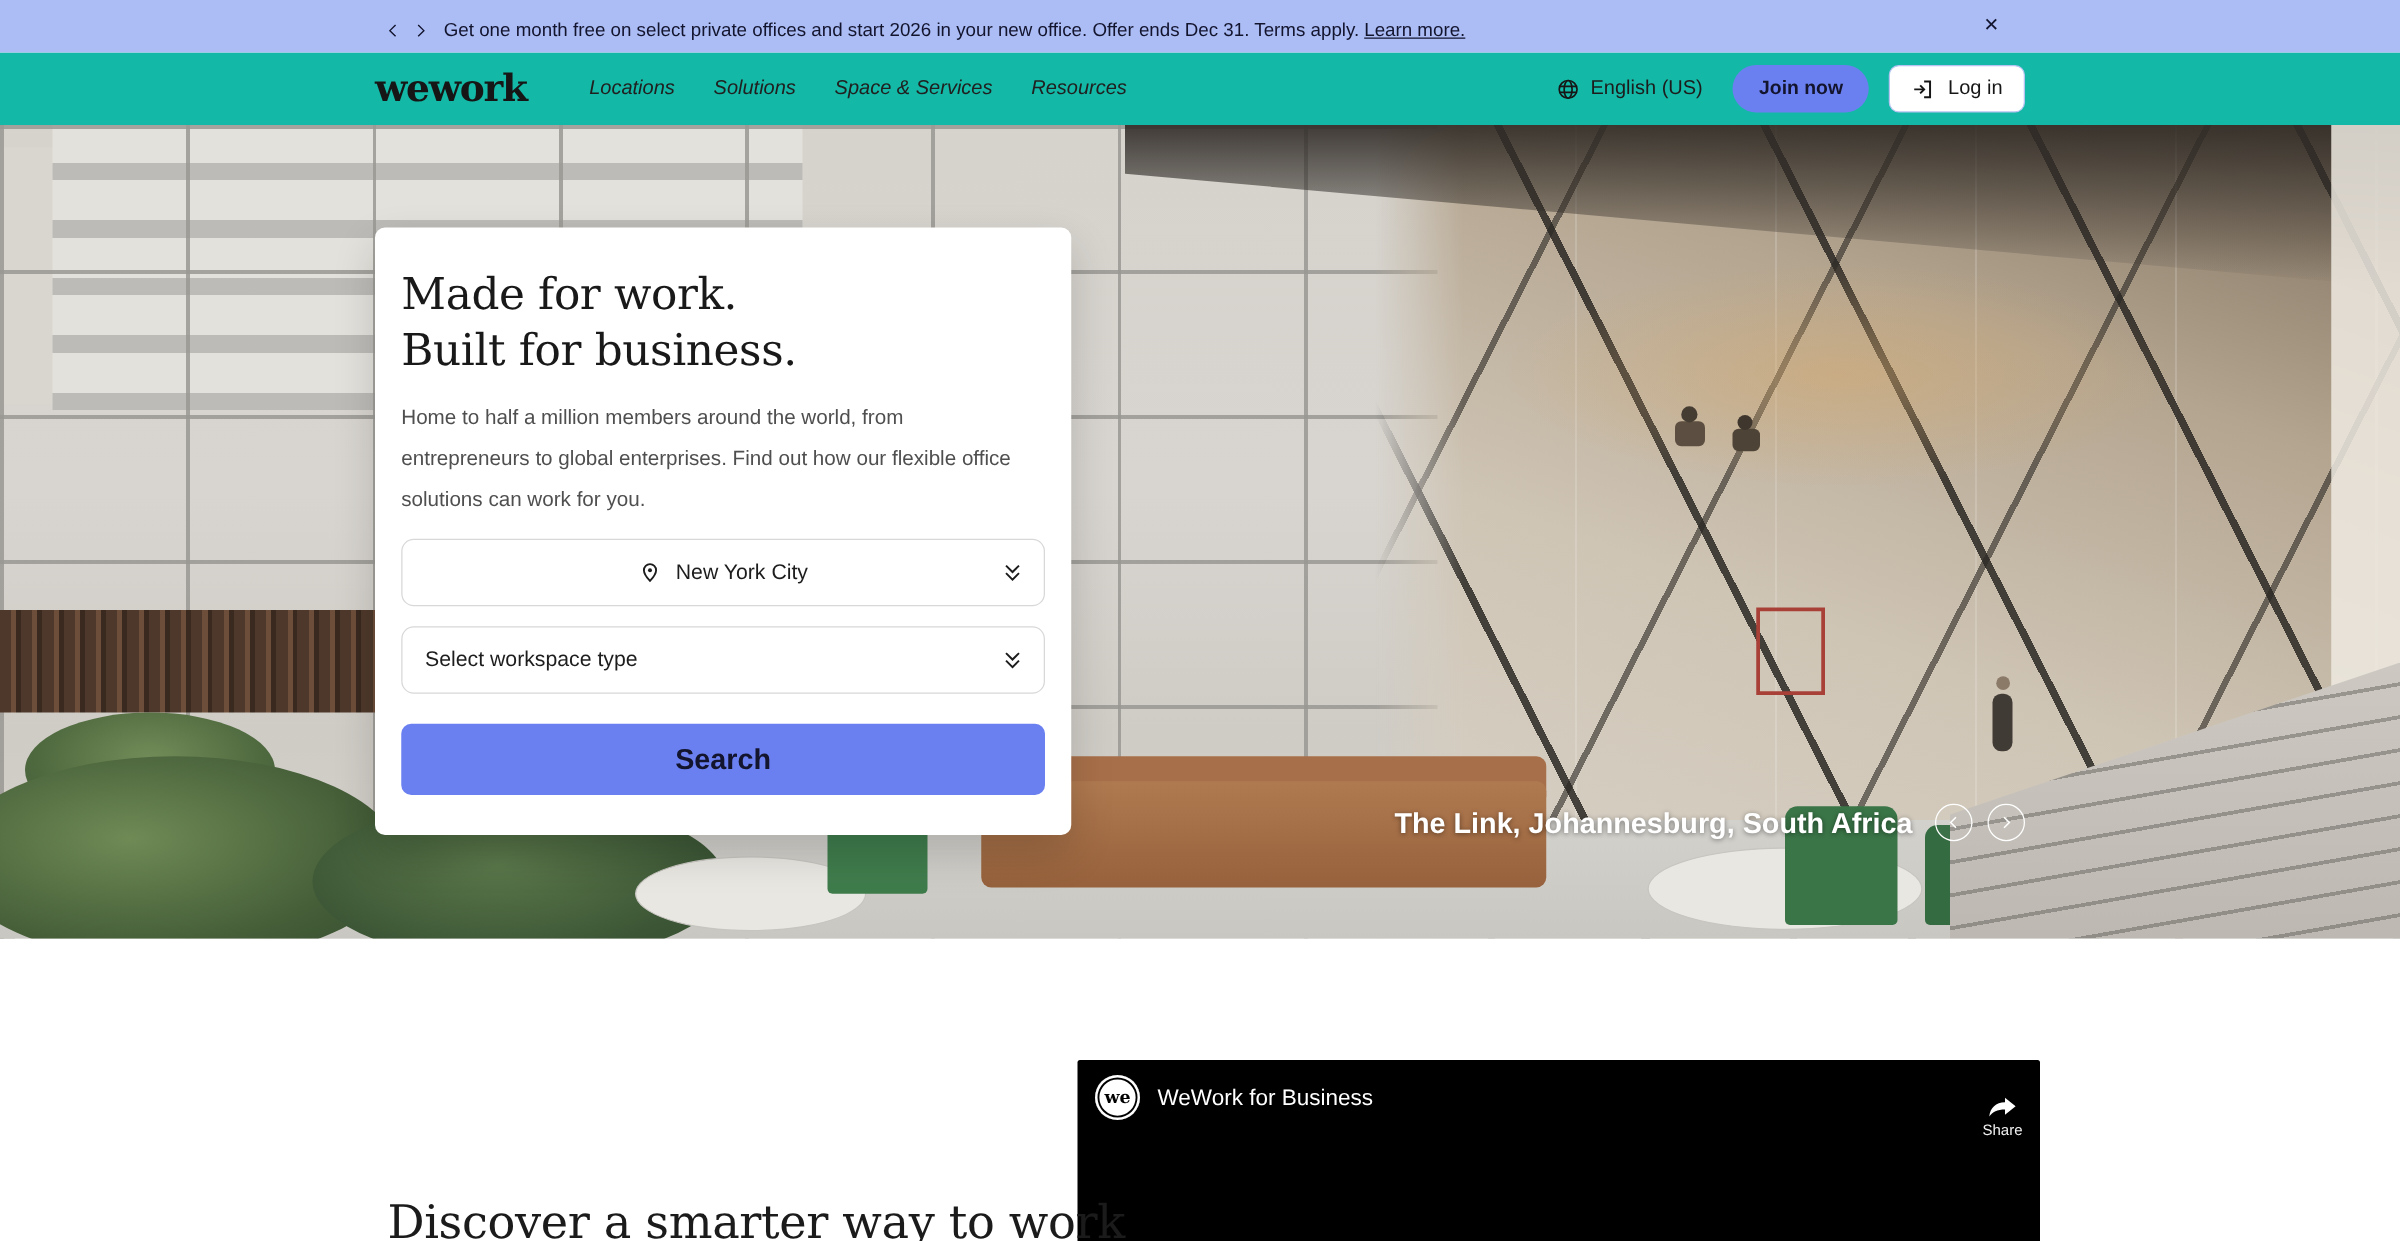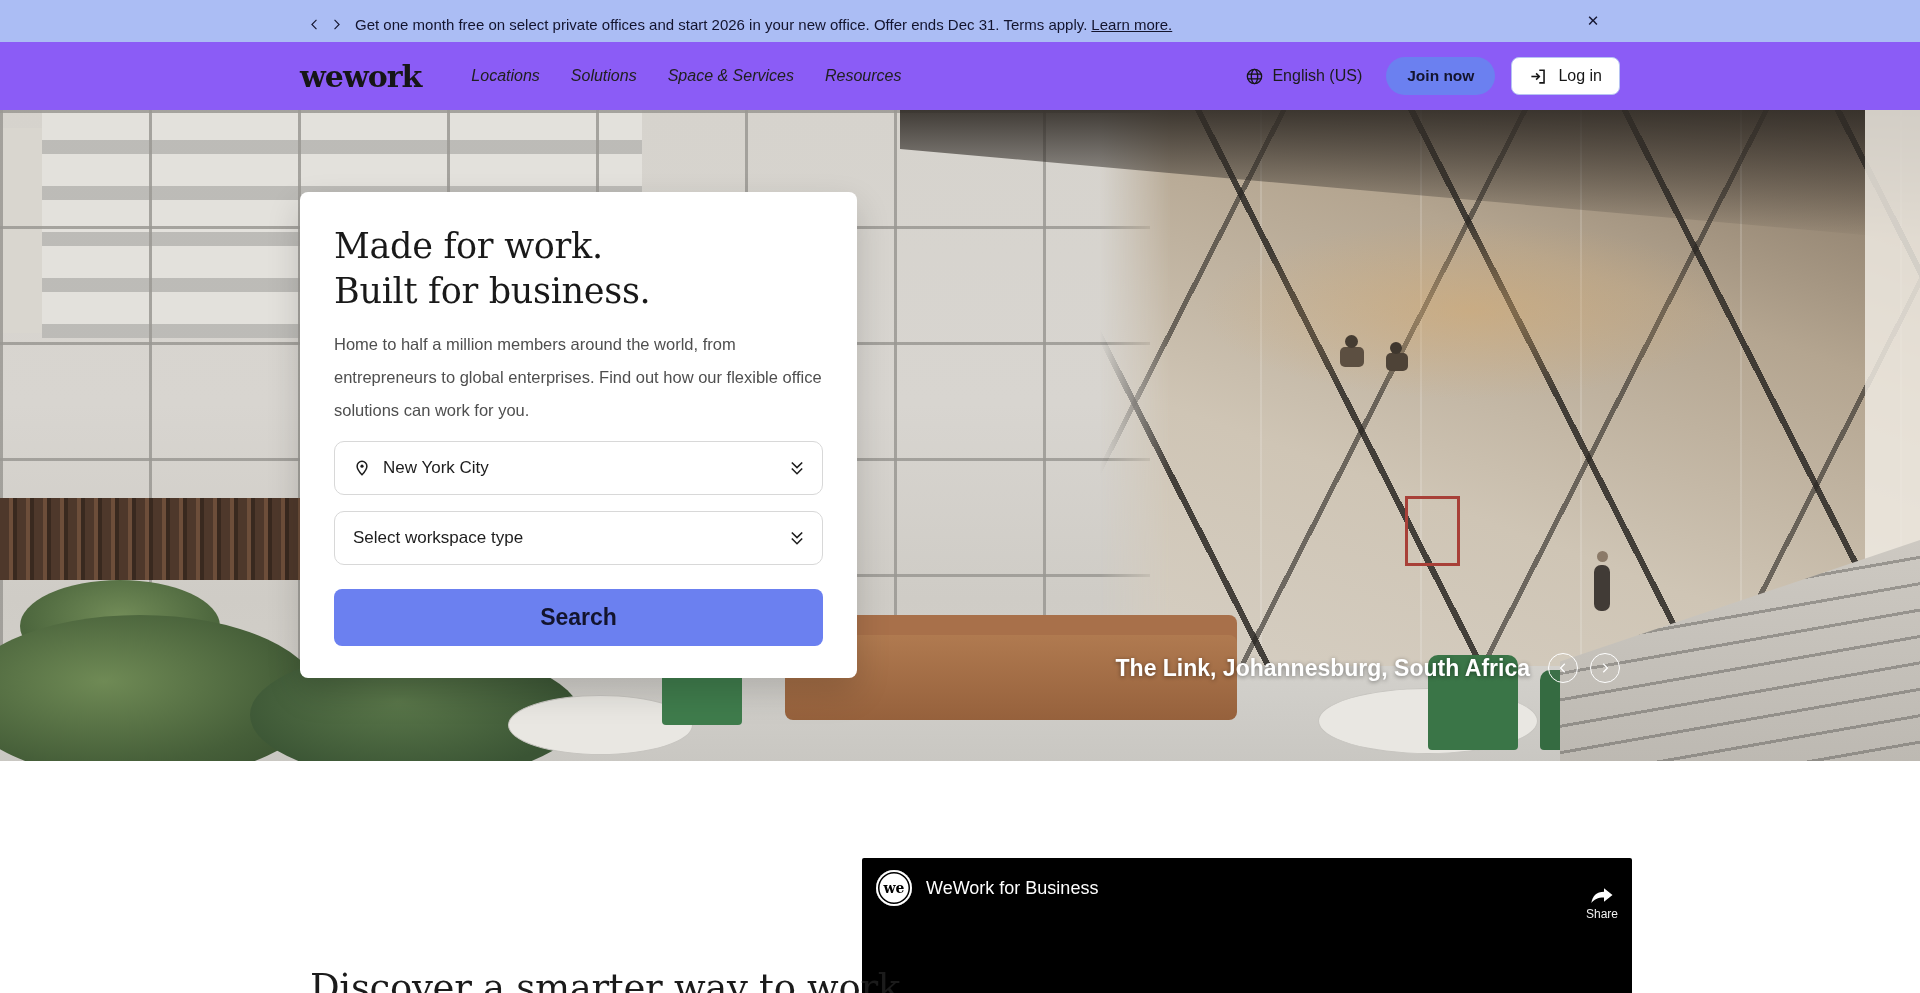--- a/index.html
+++ b/index.html
@@ -12,21 +12,21 @@
   .banner-inner { position:absolute; left:303px; top:0; height:49px; display:flex; align-items:center; gap:0;
                   font-size:15px; color:#13142e; }
   .banner-arrow { width:22px; height:22px; display:flex; align-items:center; justify-content:center;
                   background:none; border:none; cursor:pointer; color:#13142e; }
   .banner-text { margin-left:8px; white-space:nowrap; }
   .banner-link { color:#13142e; text-decoration:underline; cursor:pointer; margin-left:4px; white-space:nowrap; }
   .banner-close { position:absolute; right:316px; top:10px; width:22px; height:22px; border:none; background:none;
                   font-size:15px; color:#13142e; cursor:pointer; line-height:22px; text-align:center; }
 
   
-  .header { height:68px; background:#8b5cf6; display:flex; align-items:center; padding:0 300px; }
+  .header { height:58px; background:#14b8a6; display:flex; align-items:center; padding:0 300px; }
   .logo { font-family:"DejaVu Serif", serif; font-weight:700; font-size:30px; letter-spacing:-1px; color:#161616; cursor:pointer; }
   .nav { display:flex; gap:31px; margin-left:50px; }
   .nav-item { font-size:16px; color:#202020; cursor:pointer; white-space:nowrap;font-style:italic; }
   .header-right { margin-left:auto; display:flex; align-items:center; gap:16px; }
   .lang { display:flex; align-items:center; gap:8px; font-size:16px; cursor:pointer; margin-right:8px; }
   .btn-join { background:#6b80f0; color:#13142e; font-weight:700; font-size:15.5px; border:none; cursor:pointer;
               padding:0 21px; height:38px; border-radius:19px; }
   .btn-login { display:flex; align-items:center; gap:10px; border:1.5px solid #b6c3f2; border-radius:8px;
                background:#fff; cursor:pointer; padding:0 17px; height:38px; font-size:16px; color:#161616; }
 
@@ -77,26 +77,26 @@
               clip-path:polygon(0 55%,100% 0,100% 100%,0 100%); }
   .hb-person { left:1594px; top:455px; width:16px; height:46px; background:#413b36; border-radius:7px; }
   .hb-head { left:1597px; top:441px; width:11px; height:11px; background:#8b7a68; border-radius:50%; }
   .hb-sit1 { left:1345px; top:225px; width:13px; height:13px; background:#453c32; border-radius:50%; }
   .hb-sit1b { left:1340px; top:237px; width:24px; height:20px; background:#5c4f41; border-radius:5px; }
   .hb-sit2 { left:1390px; top:232px; width:12px; height:12px; background:#3f372e; border-radius:50%; }
   .hb-sit2b { left:1386px; top:243px; width:22px; height:18px; background:#4e4337; border-radius:5px; }
 
   
   .hero-card { position:absolute; left:300px; top:82px; width:557px; height:486px; background:#fff; border-radius:8px;
-               padding:32px 34px; box-shadow:0 14px 34px rgba(0,0,0,.16); }
+               padding:32px 21px; box-shadow:0 14px 34px rgba(0,0,0,.16); }
   .hero-h1 { font-family:"DejaVu Serif", serif; font-weight:500; font-size:35px; line-height:45px; color:#191919; letter-spacing:-0.3px; }
   .hero-desc { margin-top:14px; font-size:16.5px; line-height:33px; color:#4f4f4f; width:502px; }
   .select { position:relative; height:54px; border:1px solid #d8d8d8; border-radius:10px; background:#fff;
             display:flex; align-items:center; padding:0 18px; font-size:17px; color:#1d1d1d; cursor:pointer; }
-  .select-1 { margin-top:14px; }
+  .select-1 { margin-top:14px;justify-content:center; }
   .select-2 { margin-top:16px; }
   .select .pin { margin-right:12px; display:flex; }
   .select .dbl { position:absolute; right:16px; top:17px; }
   .btn-search { margin-top:24px; width:100%; height:57px; background:#6b80f0; border:none; border-radius:8px;
                 font-size:23px; font-weight:700; color:#13142e; cursor:pointer; font-family:"Liberation Sans", sans-serif; }
 
   
   .hero-caption-row { position:absolute; right:300px; bottom:78px; display:flex; align-items:center; gap:12px; }
   .hero-caption { color:#fff; font-weight:700; font-size:23px; text-shadow:0 1px 4px rgba(0,0,0,.45); margin-right:6px; white-space:nowrap; }
   .car-btn { width:30px; height:30px; border-radius:50%; border:1.8px solid #fff; background:rgba(255,255,255,.04);

